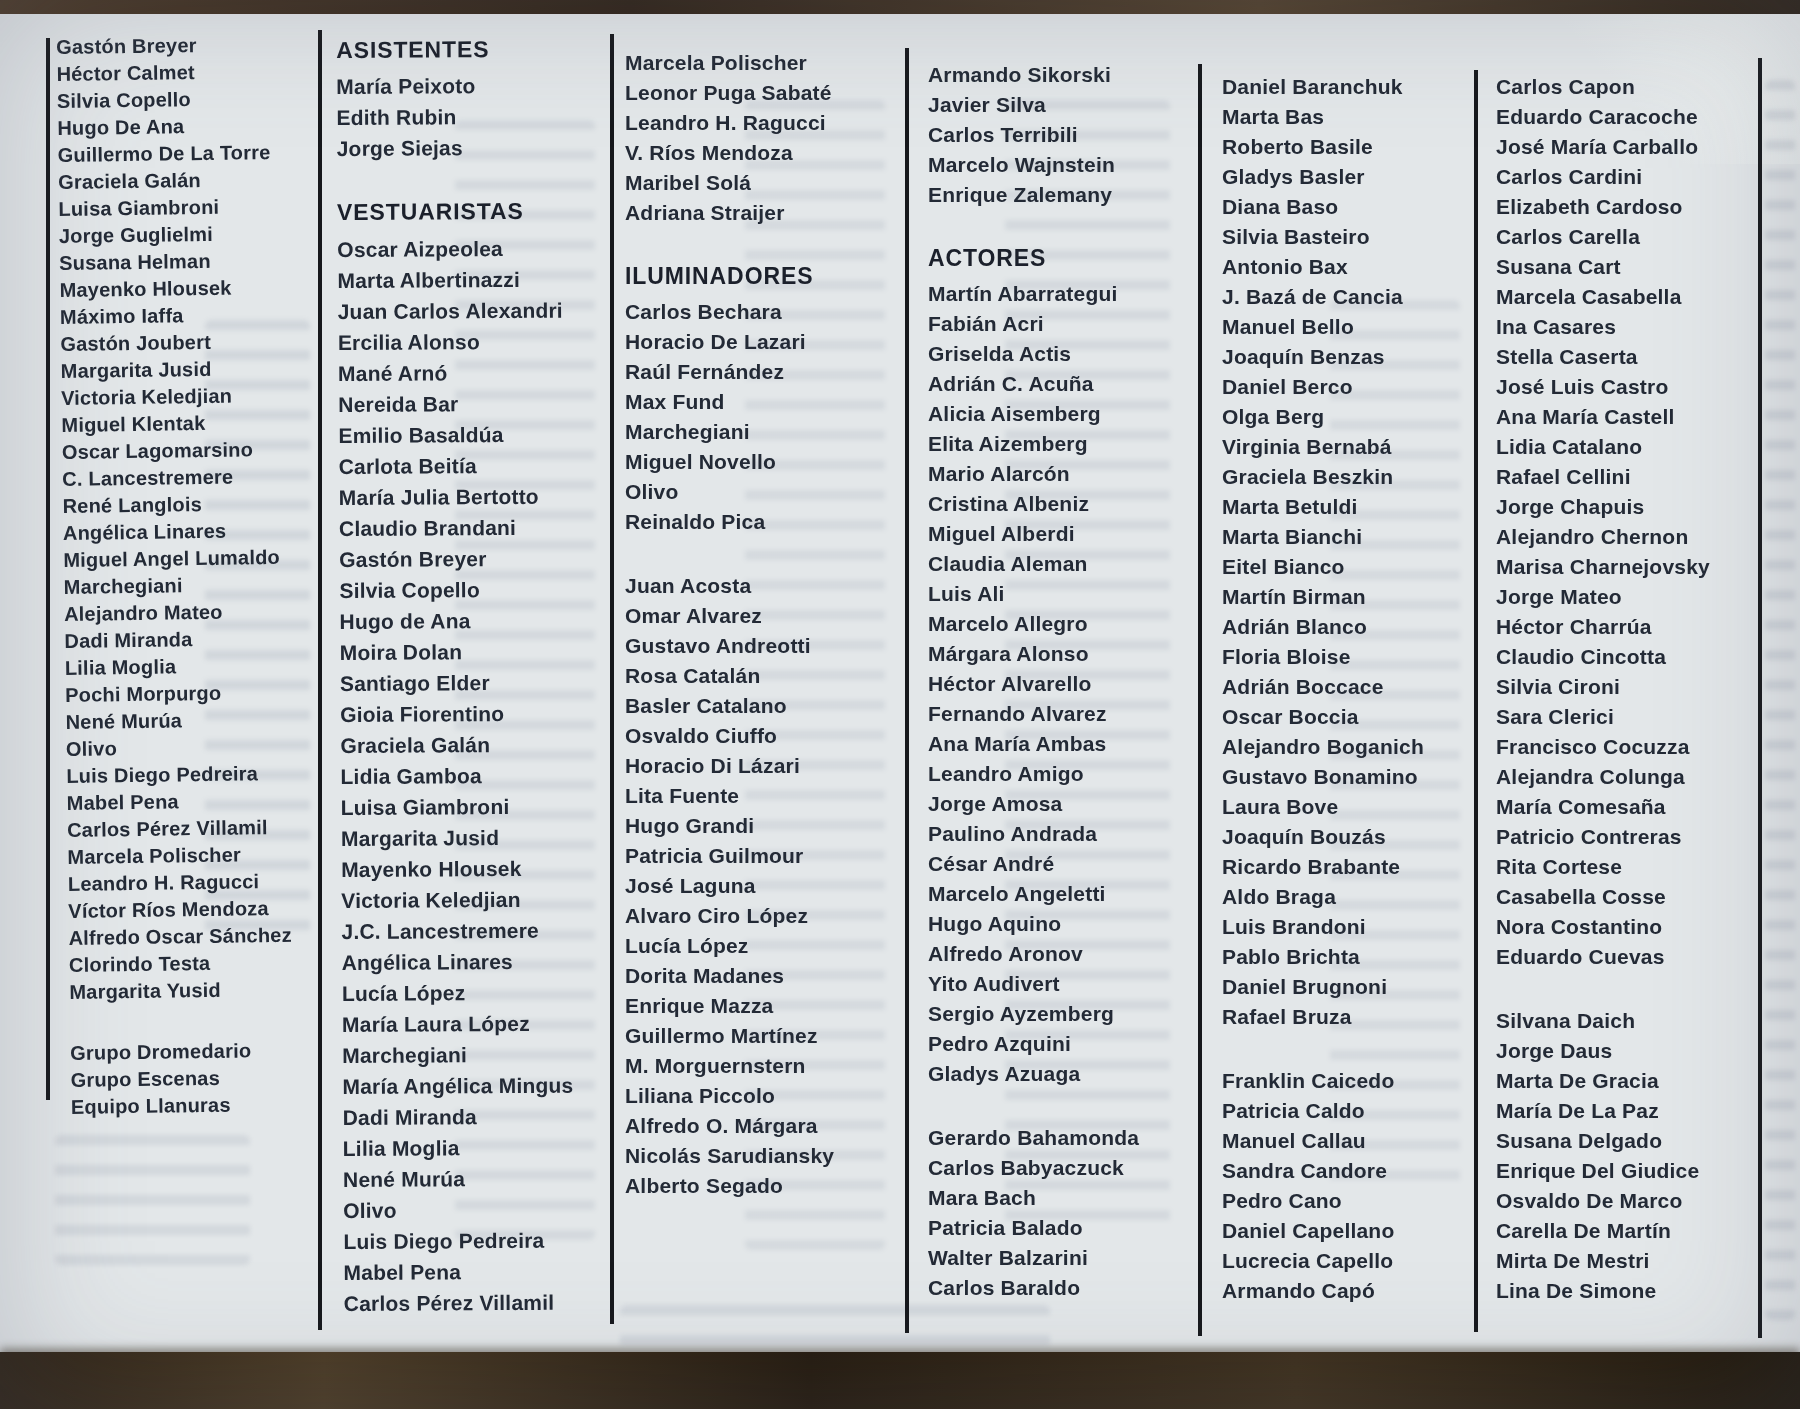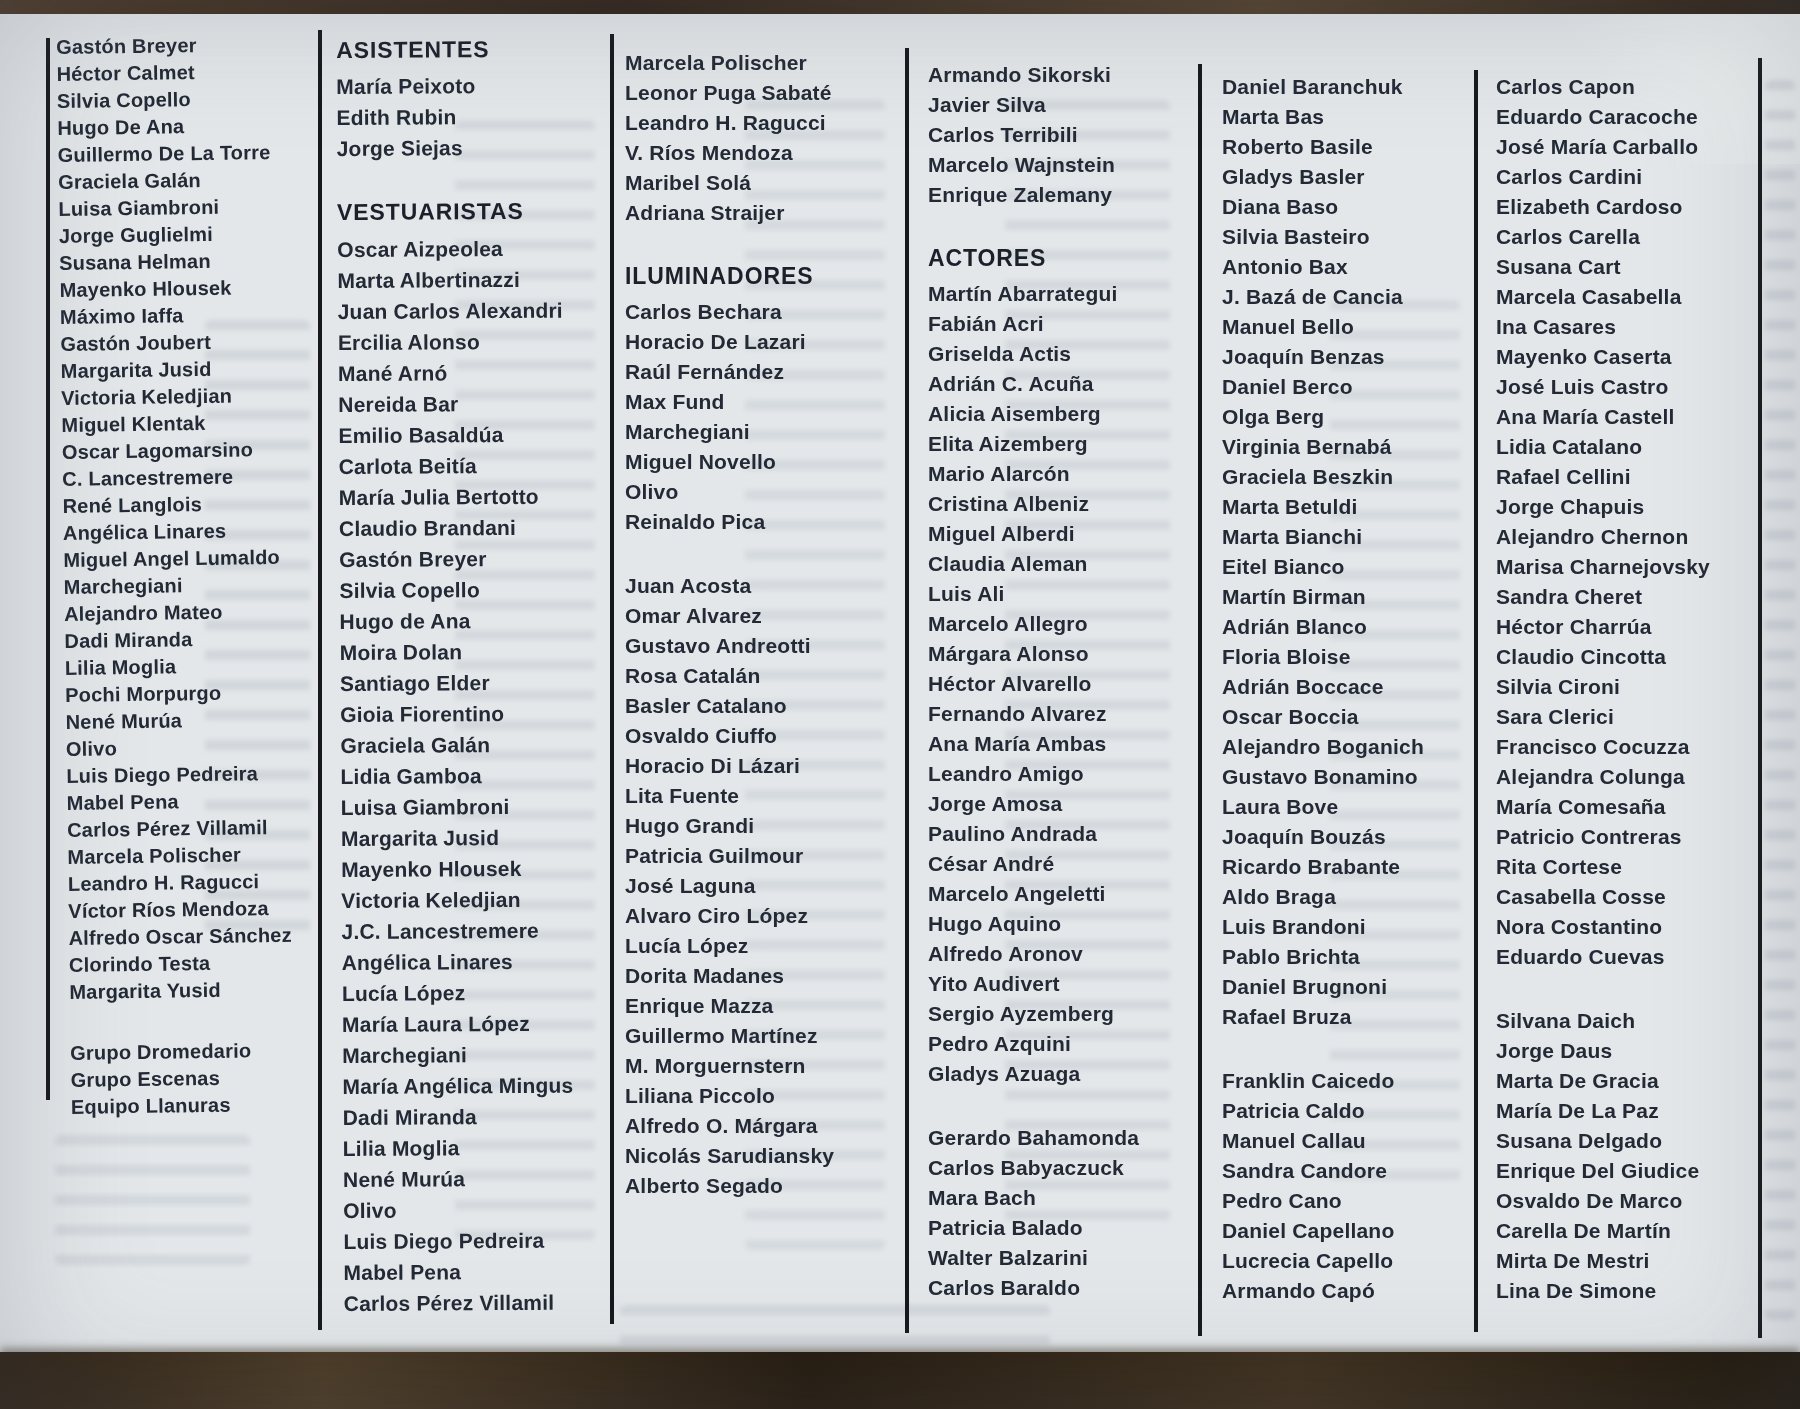--- a/index.html
+++ b/index.html
@@ -329,29 +329,29 @@
       <div class="section">
         <div class="name">Carlos Capon</div>
         <div class="name">Eduardo Caracoche</div>
         <div class="name">José María Carballo</div>
         <div class="name">Carlos Cardini</div>
         <div class="name">Elizabeth Cardoso</div>
         <div class="name">Carlos Carella</div>
         <div class="name">Susana Cart</div>
         <div class="name">Marcela Casabella</div>
         <div class="name">Ina Casares</div>
-        <div class="name">Mayenko Caserta</div>
+        <div class="name">Stella Caserta</div>
         <div class="name">José Luis Castro</div>
         <div class="name">Ana María Castell</div>
         <div class="name">Lidia Catalano</div>
         <div class="name">Rafael Cellini</div>
         <div class="name">Jorge Chapuis</div>
         <div class="name">Alejandro Chernon</div>
         <div class="name">Marisa Charnejovsky</div>
-        <div class="name">Sandra Cheret</div>
+        <div class="name">Jorge Mateo</div>
         <div class="name">Héctor Charrúa</div>
         <div class="name">Claudio Cincotta</div>
         <div class="name">Silvia Cironi</div>
         <div class="name">Sara Clerici</div>
         <div class="name">Francisco Cocuzza</div>
         <div class="name">Alejandra Colunga</div>
         <div class="name">María Comesaña</div>
         <div class="name">Patricio Contreras</div>
         <div class="name">Rita Cortese</div>
         <div class="name">Casabella Cosse</div>

